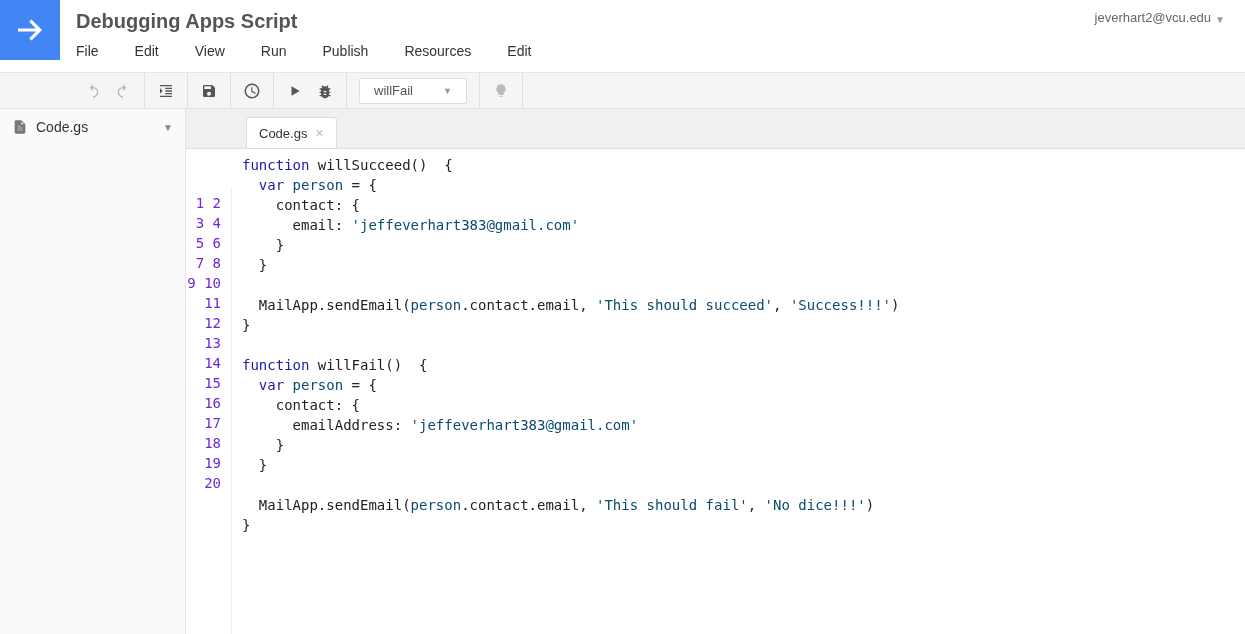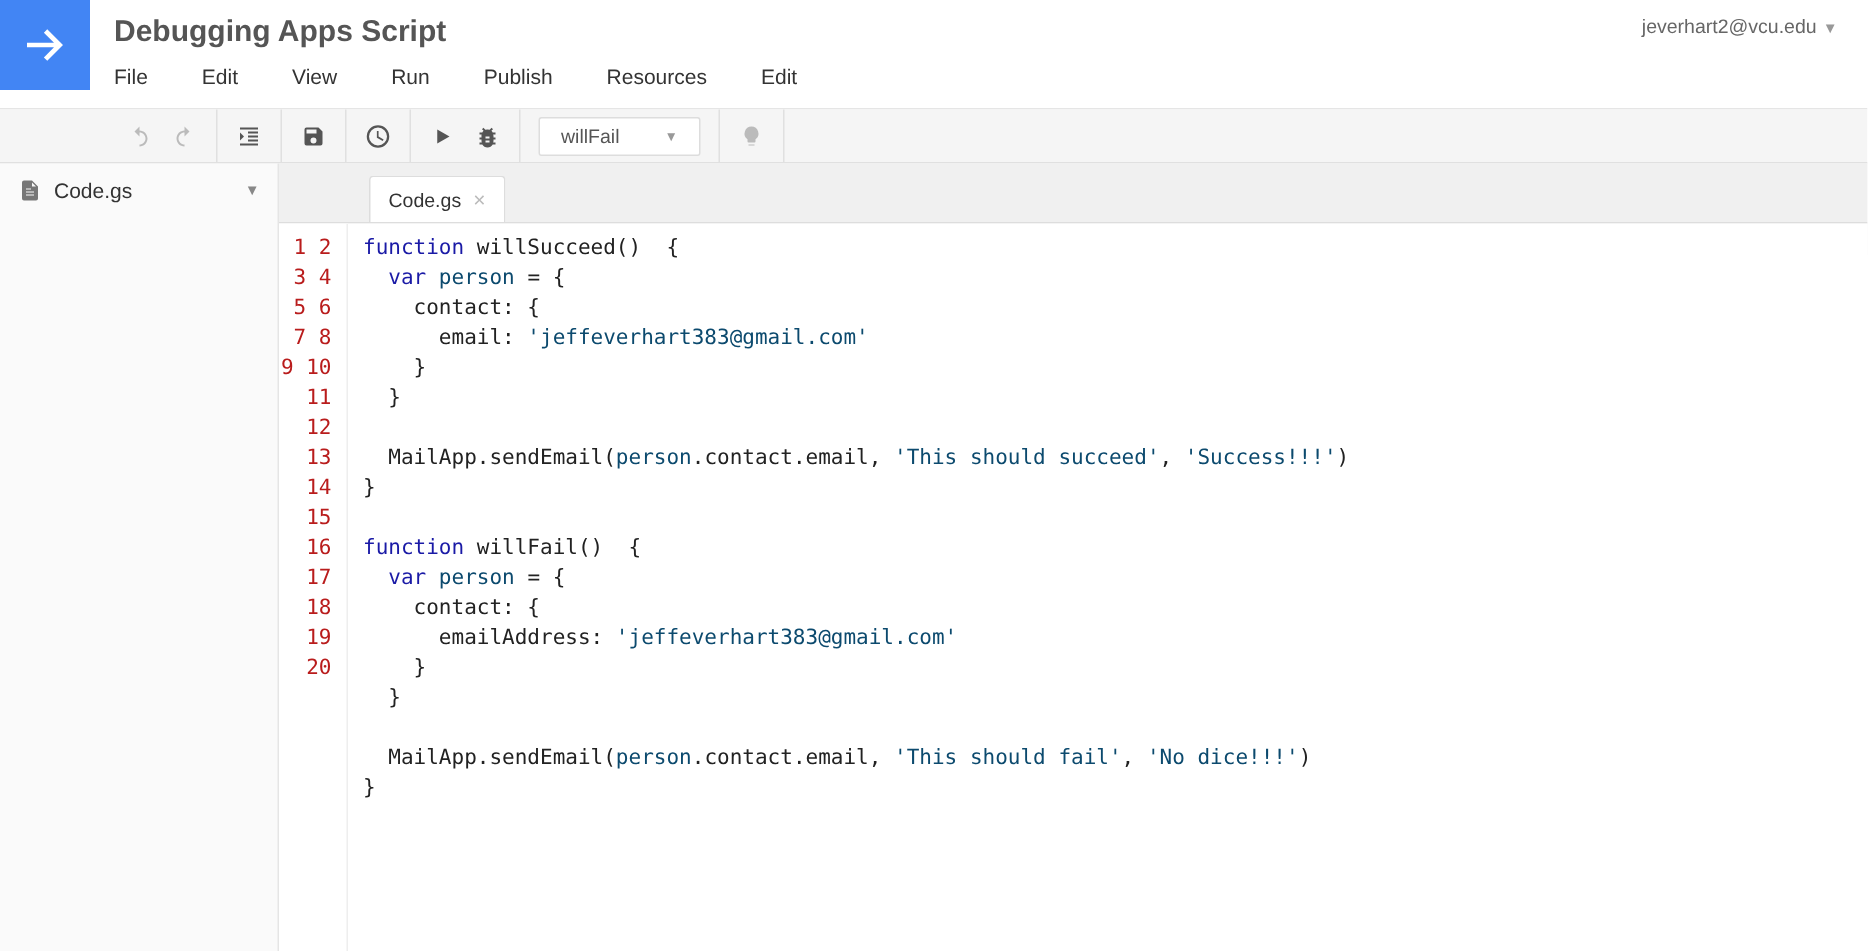--- a/index.html
+++ b/index.html
@@ -22,21 +22,21 @@
   .func-select .caret { font-size: 9px; color: #999; }
   .body-wrap { display: flex; height: calc(634px - 73px - 36px); }
   .sidebar { width: 186px; background: #fafafa; border-right: 1px solid #e5e5e5; }
   .side-file { display: flex; align-items: center; padding: 10px 12px; font-size: 14px; color: #333; cursor: pointer; gap: 8px; }
   .side-file .drop { margin-left: auto; font-size: 10px; color: #888; }
   .editor-area { flex: 1; display: flex; flex-direction: column; background: #f5f5f5; }
   .tab-strip { height: 40px; background: #f0f0f0; border-bottom: 1px solid #ddd; display: flex; align-items: flex-end; padding-left: 60px; padding-top: 8px;}
   .tab { background: #fff; border: 1px solid #ddd; border-bottom: none; padding: 7px 12px; font-size: 13px; color: #333; display: flex; align-items: center; gap: 8px; border-radius: 3px 3px 0 0; cursor: pointer; }
   .tab .close { color: #bbb; font-size: 14px; }
   .code-area { flex: 1; background: #fff; display: flex; font-family: 'Menlo','Consolas',monospace; font-size: 14px; line-height: 20px; overflow: auto; }
-  .gutter { width: 46px; text-align: right; padding: 6px 10px 6px 0; color: #b91c1c; border-right: 1px solid #eee; background: #fff; user-select: none; }
+  .gutter { width: 46px; text-align: right; padding: 6px 10px 6px 0; color: #6d28d9; border-right: 1px solid #eee; background: #fff; user-select: none; margin-top: 38px; }
   .code { padding: 6px 0 15px 10px; white-space: pre; color: #222; }
   .kw { color: #1a1aa6; }
   .str { color: #0c4a6e; }
   .ident { color: #0c4a6e; }
 </style>
 </head>
 <body>
 
 <div class="header">
   <div class="logo">

